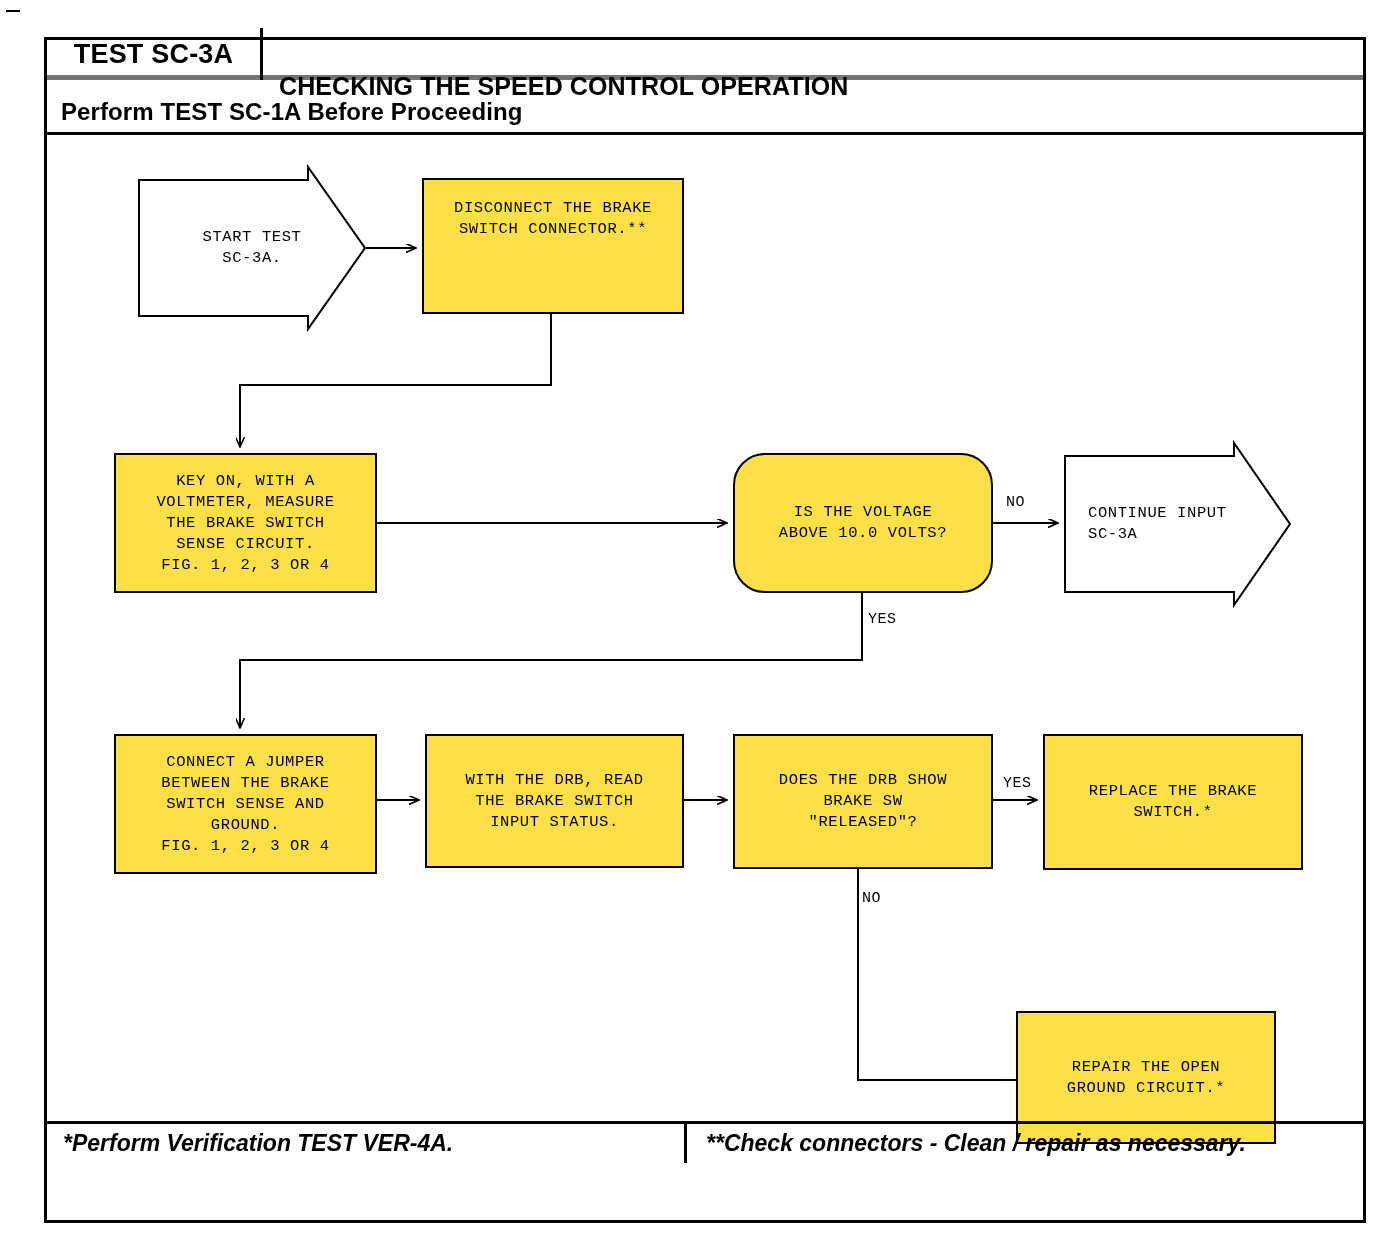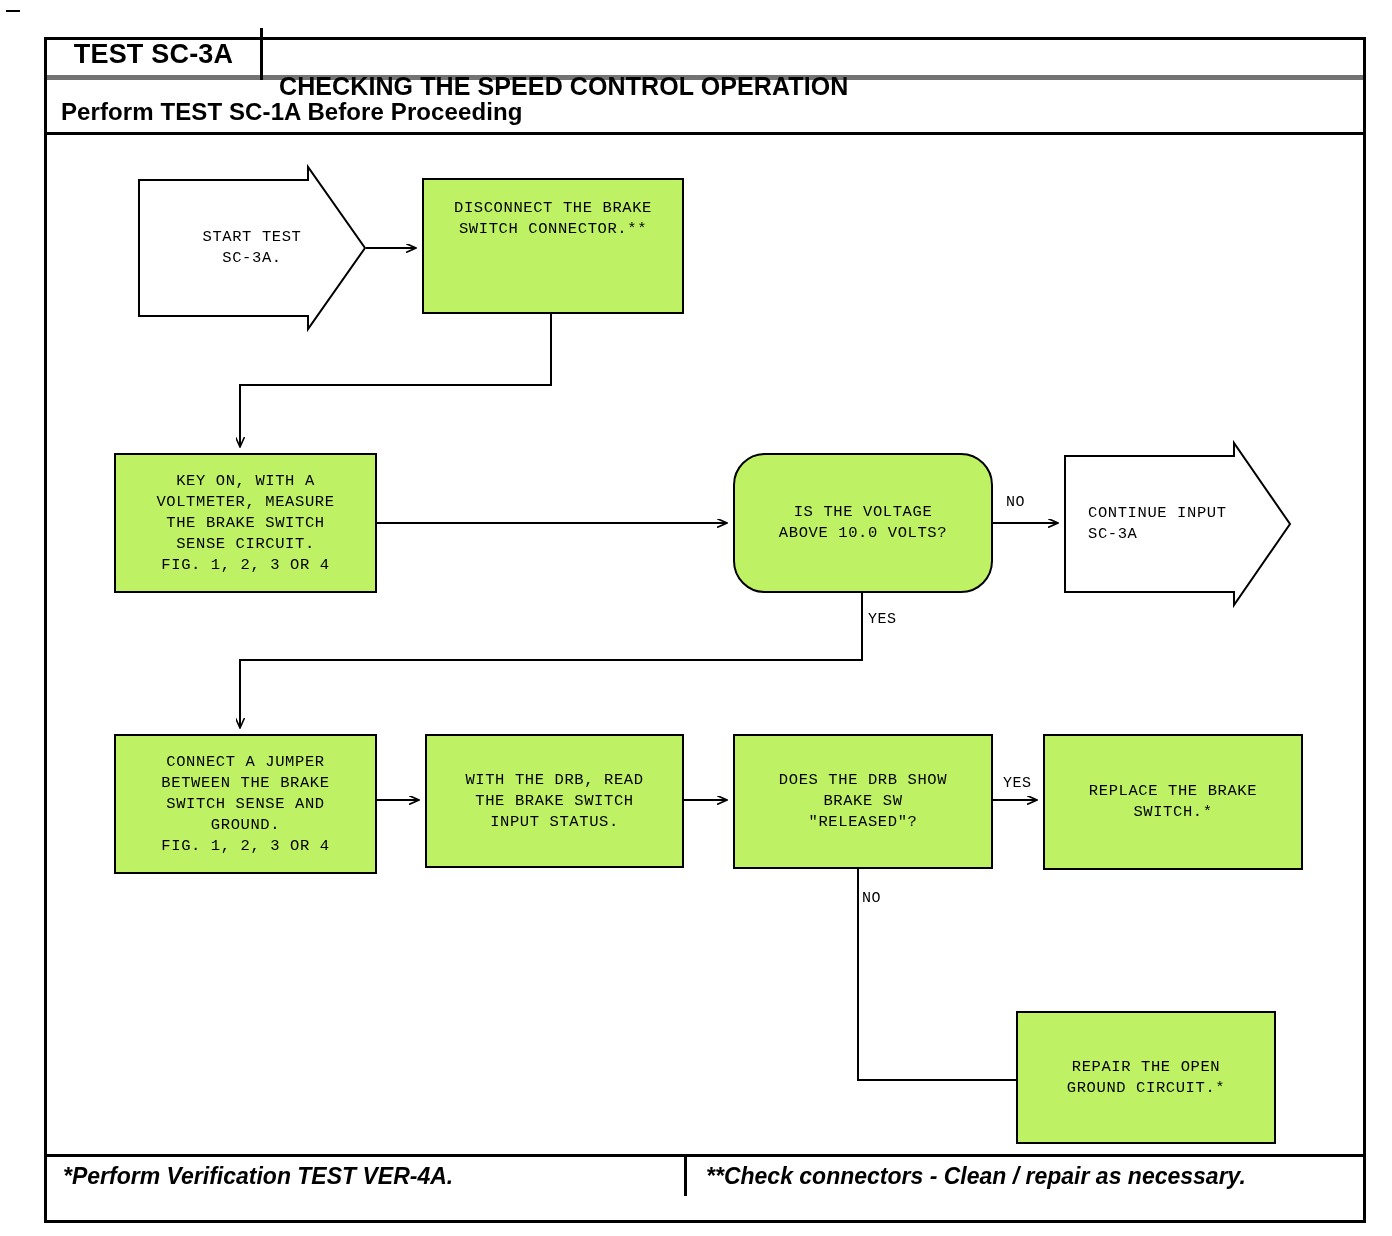--- a/index.html
+++ b/index.html
@@ -15,27 +15,27 @@
   
   .hdr-row1{position:absolute;left:47px;top:28px;width:1316px;height:52px;box-sizing:border-box;border-bottom:5px solid #737373;}
   .hdr-code{position:absolute;left:0px;top:0px;width:216px;height:52px;box-sizing:border-box;border-right:3px solid #000;display:flex;align-items:center;justify-content:center;}
   .hdr-code span{font-size:27px;font-weight:bold;letter-spacing:.2px;}
   .hdr-title{position:absolute;left:232px;top:0px;height:60px;display:flex;margin-top:44px;}
   .hdr-title span{font-size:25px;font-weight:bold;letter-spacing:.1px;}
   .hdr-row2{position:absolute;left:47px;top:92px;width:1316px;height:43px;box-sizing:border-box;border-bottom:3px solid #000;display:flex;align-items:center;}
   .hdr-row2 span{font-size:24px;font-weight:bold;padding-left:14px;letter-spacing:.1px;}
 
   
-  .ftr{position:absolute;left:47px;top:1154px;width:1316px;height:42px;box-sizing:border-box;border-top:3px solid #000;}
+  .ftr{position:absolute;left:47px;top:1121px;width:1316px;height:42px;box-sizing:border-box;border-top:3px solid #000;}
   .ftr-left{position:absolute;left:0;top:0;width:640px;height:39px;box-sizing:border-box;border-right:3px solid #000;display:flex;align-items:center;}
   .ftr-right{position:absolute;left:643px;top:0;height:39px;display:flex;align-items:center;}
   .ftr span{font-size:23px;font-weight:bold;font-style:italic;padding-left:16px;white-space:nowrap;}
 
   
-  .node{position:absolute;box-sizing:border-box;border:2px solid #000;background:#bef264;
+  .node{position:absolute;box-sizing:border-box;border:2px solid #000;background:#fde047;
         font-family:"Liberation Mono",monospace;font-size:15.5px;line-height:21px;
         display:flex;align-items:center;justify-content:center;text-align:center;letter-spacing:.6px;}
   .node.top{align-items:flex-start;padding-top:18px;}
 
   
   .arrowbox{position:absolute;}
   .arrowbox svg{position:absolute;left:0;top:0;overflow:visible;}
   .arrowbox .lbl{position:absolute;left:0;top:0;width:100%;height:100%;
         display:flex;flex-direction:column;align-items:center;justify-content:center;
         font-family:"Liberation Mono",monospace;font-size:15.5px;line-height:21px;letter-spacing:.6px;text-align:center;}

